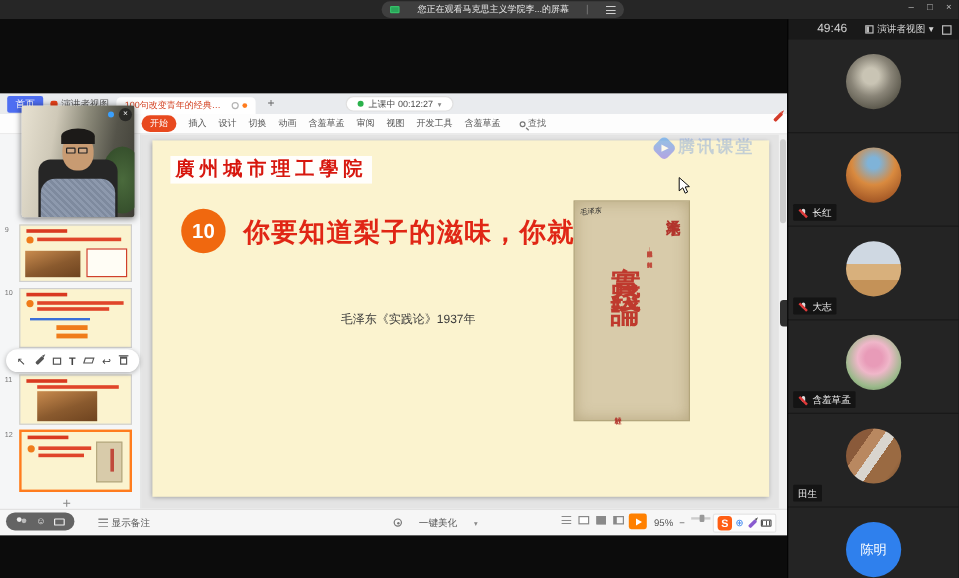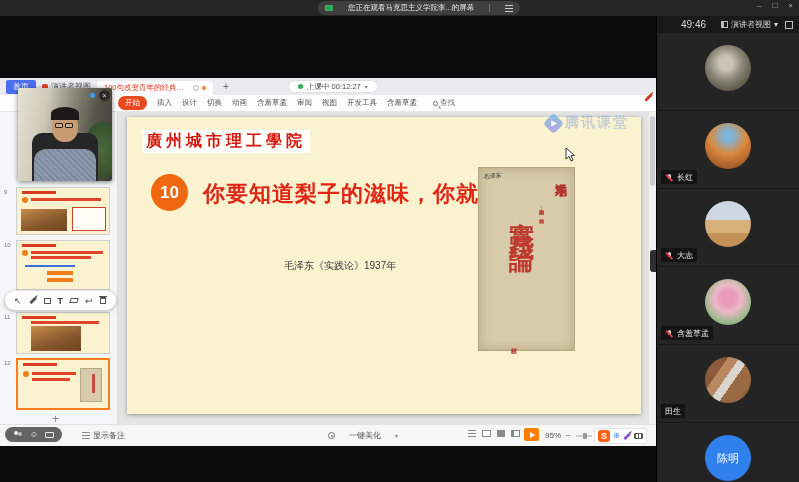--- a/index.html
+++ b/index.html
@@ -108,21 +108,21 @@
   .beautify { position:absolute; left:328px; top:5px; display:flex; align-items:center; gap:14px; font-size:8px; color:#555; }
   .beaut-ic { width:7px; height:7px; border:1px solid #777; border-radius:50%; position:relative; }
   .beaut-ic::after { content:""; position:absolute; left:2px; top:2px; width:2px; height:2px; background:#777; border-radius:50%; }
   .view-ics { position:absolute; left:468px; top:5px; display:flex; align-items:center; gap:6px; }
   .v-notes { width:8px; height:7px; background:repeating-linear-gradient(#8a8a8a 0 1px, transparent 1px 3px); }
   .v-normal { width:9px; height:7px; border:1px solid #888; background:#fff; }
   .v-grid { width:8px; height:7px; background:linear-gradient(#8a8a8a,#8a8a8a); background-size:3px 3px; background-repeat:repeat; background-image:repeating-linear-gradient(90deg,#8a8a8a 0 3px,#f6f6f6 3px 4px),repeating-linear-gradient(#8a8a8a 0 3px,#f6f6f6 3px 4px); }
   .v-read { width:9px; height:7px; border:1px solid #888; border-left-width:3px; }
   .play-btn { position:absolute; left:524px; top:3px; width:15px; height:13px; background:#ff8000; border-radius:2px; display:flex; align-items:center; justify-content:center; }
   .play-btn::after { content:""; border-left:5px solid #fff; border-top:3px solid transparent; border-bottom:3px solid transparent; margin-left:1px; }
-  .zoomgrp { position:absolute; left:545px; top:6px; display:flex; align-items:center; gap:5px; font-size:8px; color:#555; }
+  .zoomgrp { position:absolute; left:545px; top:6px; display:flex; gap:5px; font-size:8px; color:#555; }
   .ztrack { width:16px; height:2px; background:#ccc; position:relative; }
   .ztrack::after { content:""; position:absolute; left:7px; top:-2px; width:4px; height:6px; background:#999; border-radius:1px; }
   .sogou { position:absolute; left:594px; top:3px; height:16px; display:flex; align-items:center; gap:3px; background:#fdfdfd; border:1px solid #e5e5e5; border-radius:2px; padding:0 3px; }
   .s-logo { width:12px; height:12px; background:#ff5e13; border-radius:3px; color:#fff; font-weight:bold; font-size:9px; display:flex; align-items:center; justify-content:center; }
   .s-ic { font-size:8px; line-height:8px; }
   .kbd-ic { width:9px; height:6px; border:1px solid #555; border-radius:1px; background:repeating-linear-gradient(90deg,#555 0 1px,transparent 1px 3px); }
 
   
   .class-float { position:absolute; left:5px; top:427px; height:15px; background:rgba(92,92,92,.95); border-radius:8px; display:flex; align-items:center; gap:7px; padding:0 8px; }
   .ppl { position:relative; width:10px; height:8px; }

